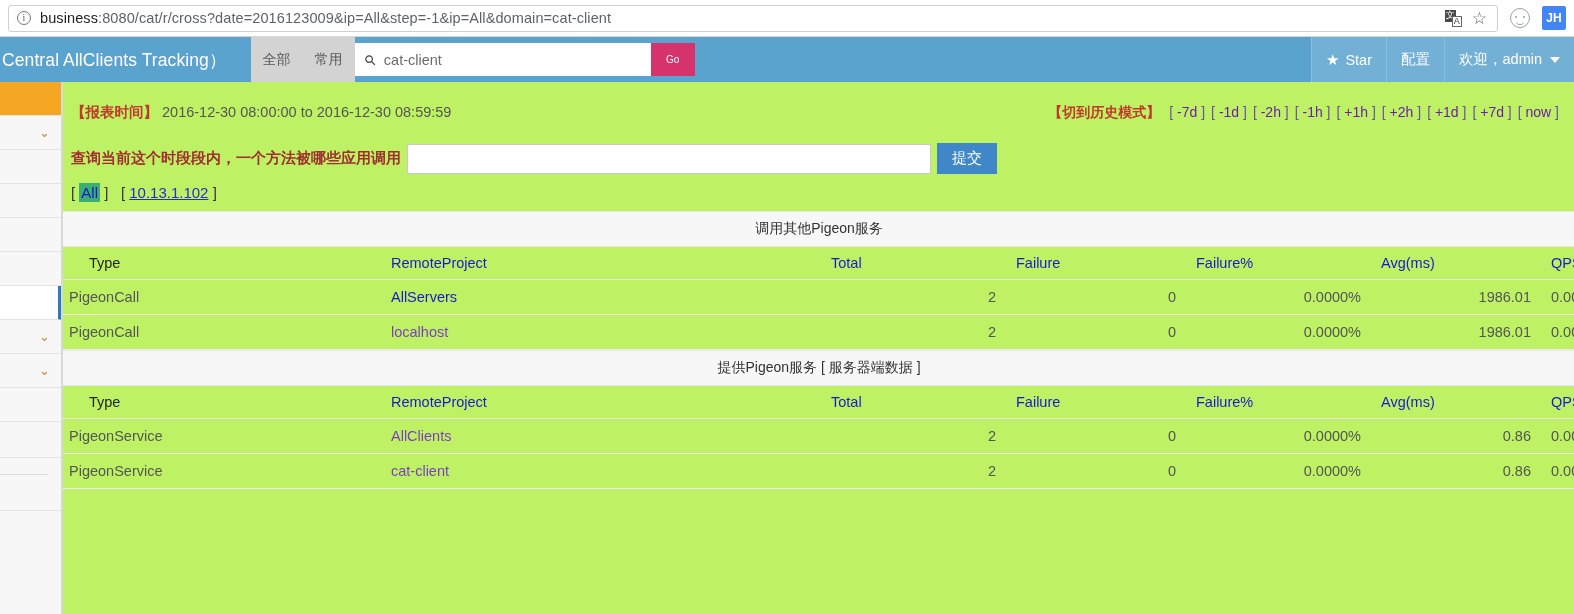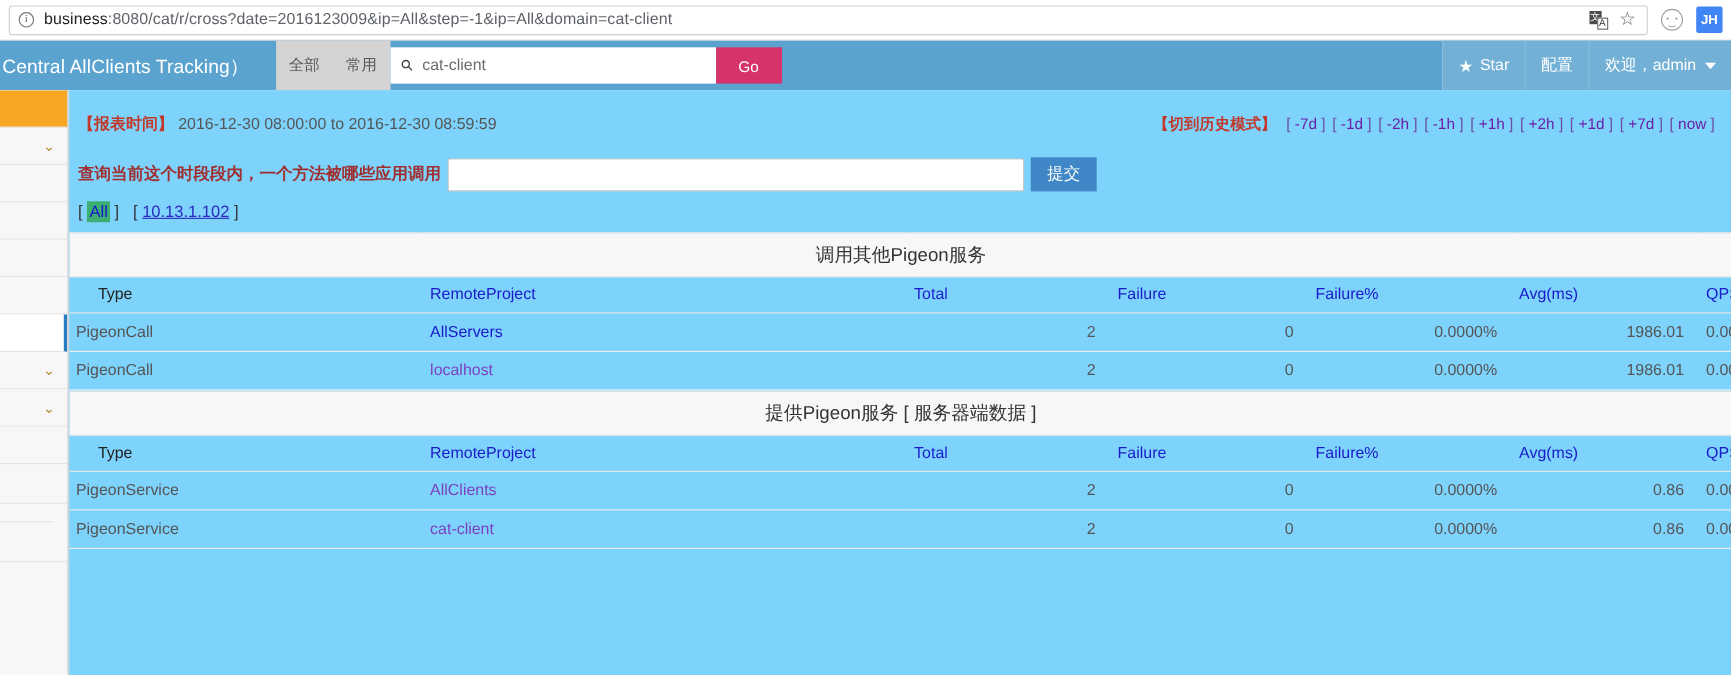--- a/index.html
+++ b/index.html
@@ -158,23 +158,23 @@
     border: 0; outline: 0;
     width: 100%;
     font-size: 14.5px;
     color: #6b6b6b;
     font-family: "Liberation Sans", sans-serif;
   }
   .go-btn {
     background: #d6336c;
     color: #fff;
     border: 0;
-    width: 60px;
+    width: 44px;
     margin: 6px 0;
-    font-size: 14px;
+    font-size: 10px;
     cursor: pointer;
     font-family: "Liberation Sans", sans-serif;
   }
   .nav-right {
     margin-left: auto;
     display: flex; align-items: stretch;
   }
   .nav-right-item {
     display: flex; align-items: center;
     padding: 0 14px;
@@ -242,21 +242,21 @@
   .side-divider {
     height: 1px;
     background: #dcdcdc;
     margin: 16px 14px 0 14px;
   }
   .side-filler { height: 36px; background: #f7f7f7; border-bottom: 1px solid #e3e3e3; }
 
   
   .main {
     flex: 1 1 auto;
-    background: #7dd3fc;
+    background: #bef264;
     border-left: 1px solid #d8d8d8;
     overflow: hidden;
     position: relative;
   }
   .report-row {
     display: flex;
     align-items: baseline;
     padding: 10px 12px 8px 8px;
     font-size: 14.5px;
   }
@@ -329,21 +329,21 @@
     width: 100%;
     border-collapse: collapse;
     font-size: 14.5px;
     table-layout: fixed;
   }
   table.pigeon .section-title td {
     background: #f7f7f7;
     text-align: center;
     padding: 8px 0;
     color: #333;
-    font-size: 17px;
+    font-size: 14px;
     border-top: 1px solid #e6e6e6;
     border-bottom: 1px solid #e6e6e6;
   }
   table.pigeon th {
     font-weight: normal;
     padding: 8px 14px 8px 6px;
     border-bottom: 1px solid #e6e6e6;
     color: #1a1aca;
     text-align: left;
     font-size: 14.5px;

